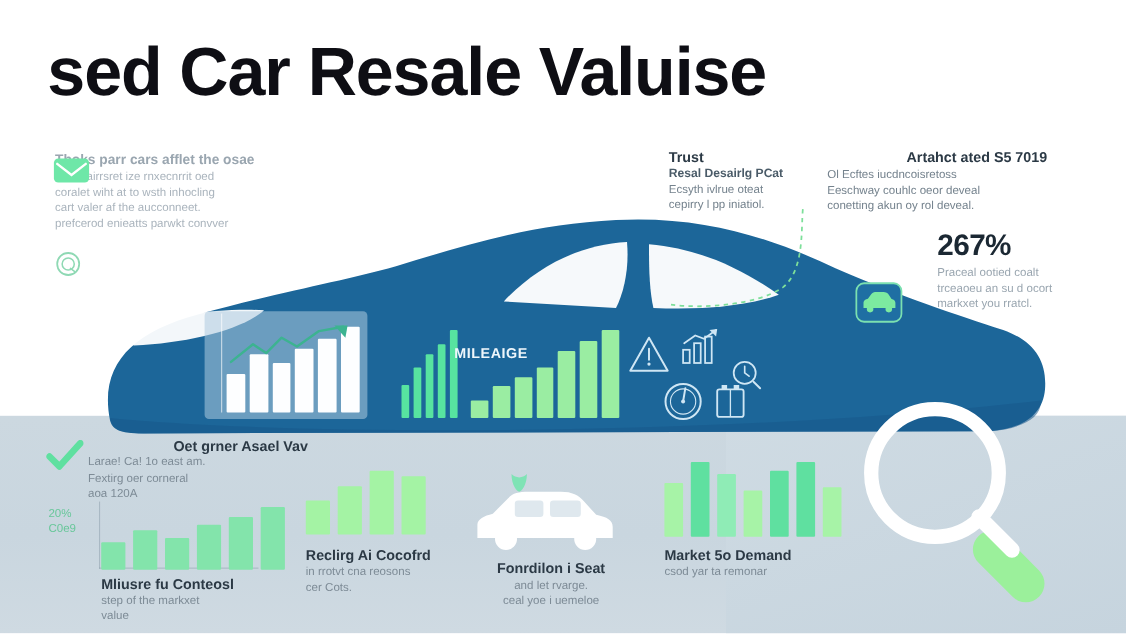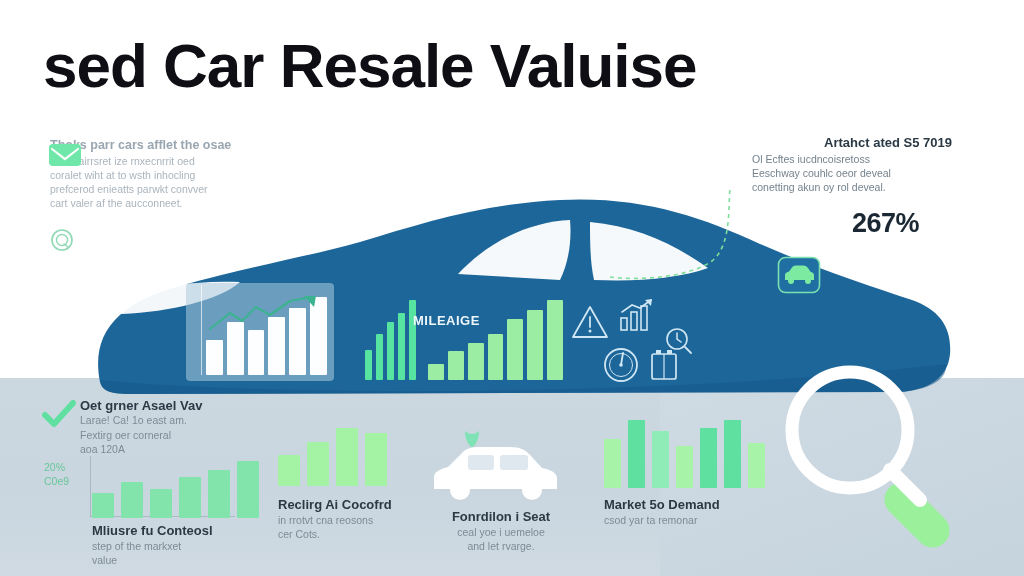--- a/index.html
+++ b/index.html
@@ -103,21 +103,21 @@
 
   .icon-cluster { position: absolute; left: 570px; top: 298px; width: 125px; height: 90px; }
   .icon-cluster > span { position: absolute; }
 
   
   .magnifier { position: absolute; left: 782px; top: 358px; }
 
   
   .bcard { position: absolute; }
   .bcard .btitle {
-    font-size: 13px; font-weight: bold; color: #2b3945; white-space: nowrap;
+    font-size: 13px; font-weight: bold; color: #2b3945; white-space: nowrap; text-align: right;
   }
   .bcard .bsub { font-size: 10.5px; line-height: 14.5px; color: #7d8b96; }
   .bcard .bbars { display: flex; align-items: flex-end; gap: 7px; }
   .bcard .bbars i { display: block; border-radius: 1px; }
 
   #bc1 { left: 80px; top: 398px; width: 200px; }
   #bc1 .bbars { position: absolute; left: 12px; top: 58px; height: 62px; }
   #bc1 .bbars i { width: 22px; background: #83e4ab; }
   #bc1 .axisline {
     position: absolute; left: 10px; top: 118px; width: 145px; height: 1px;
@@ -184,52 +184,65 @@
 
   <svg class="dashline" width="220" height="100">
     <path d="M 10 92 C 40 96, 90 92, 112 76 C 132 60, 128 20, 130 4" fill="none" stroke="#7ddf9a" stroke-width="1.6" stroke-dasharray="4 4"></path>
   </svg>
 
   <div class="tblock faded" id="blk-left">
     <div class="head">Tboks parr cars afflet the osae</div>
     <div class="body">
       <div>cean tairrsret  ize  rnxecnrrit oed</div>
       <div>coralet wiht at to wsth inhocling</div>
+      <div>cart valer af the aucconneet.</div>
       <div>prefcerod enieatts parwkt convver</div>
-      <div>cart valer af the aucconneet.</div>
     </div>
   </div>
 
   <span class="env-icon">
     <svg width="34" height="26" viewBox="0 0 34 26">
       <rect x="1" y="2" width="32" height="22" rx="4" fill="#6ee7a8"></rect>
       <path d="M 4 7 L 17 17 L 30 7" fill="none" stroke="#ffffff" stroke-width="2.2" stroke-linecap="round"></path>
     </svg>
   </span>
 
   <span class="circ-icon">
     <svg width="24" height="24" viewBox="0 0 24 24">
       <circle cx="12" cy="12" r="10" fill="none" stroke="#8fd9b4" stroke-width="1.6"></circle>
       <circle cx="12" cy="12" r="5.5" fill="none" stroke="#8fd9b4" stroke-width="1.4"></circle>
       <path d="M 14 16 L 18 19" stroke="#8fd9b4" stroke-width="1.4" stroke-linecap="round"></path>
     </svg>
   </span>
 
+  <div class="tblock" id="blk-trust">
+    <div class="head">Trust</div>
+    <div class="sub">Resal Desairlg PCat</div>
+    <div class="body">
+      <div>Ecsyth ivlrue oteat</div>
+      <div>cepirry l pp iniatiol.</div>
+    </div>
+  </div>
 
   <div class="tblock" id="blk-market">
     <div class="head">Artahct ated S5 7019</div>
     <div class="body">
       <div>Ol Ecftes  iucdncoisretoss</div>
       <div>Eeschway couhlc oeor deveal</div>
       <div>conetting akun oy rol deveal.</div>
     </div>
   </div>
 
   <div id="stat">
     <div class="num">267%</div>
+    <div class="cap">
+      <div>Praceal ootied coalt</div>
+      <div>trceaoeu an su d ocort</div>
+      <div>markxet you rratcl.</div>
+    </div>
   </div>
 
   <span class="car-badge">
     <svg width="44" height="38" viewBox="0 0 44 38">
       <rect x="1.5" y="1.5" width="41" height="35" rx="7" fill="#1f6fa3" stroke="#7be0b0" stroke-width="1.6"></rect>
       <path d="M 8 24 L 8 19 C 8 17, 10 16, 12 15.5 L 15 11.5 C 16 10, 17.5 9.5, 20 9.5 L 26 9.5 C 28.5 9.5, 30 10.5, 31 12 L 33.5 15.8 C 35.5 16.3, 37 17.3, 37 19.3 L 37 24 Z" fill="#7ceaa0"></path>
       <circle cx="14" cy="25" r="3" fill="#7ceaa0"></circle>
       <circle cx="31" cy="25" r="3" fill="#7ceaa0"></circle>
     </svg>
   </span>
@@ -377,22 +390,22 @@
         <path d="M 10 46 L 10 34 C 10 29, 16 26, 24 24 L 38 10 C 42 5, 48 4, 56 4 L 86 4
                  C 96 4, 102 7, 107 13 L 118 25 C 128 27, 133 30, 133 36 L 133 46 Z" fill="#ffffff"></path>
         <rect x="44" y="12" width="26" height="15" rx="3" fill="#dfe8ee"></rect>
         <rect x="76" y="12" width="28" height="15" rx="3" fill="#dfe8ee"></rect>
         <circle cx="36" cy="47" r="10" fill="#ffffff"></circle>
         <circle cx="108" cy="47" r="10" fill="#ffffff"></circle>
       </svg>
     </span>
     <div class="cap bsub">
       <div class="btitle">Fonrdilon i Seat</div>
+      <div>and let rvarge.</div>
       <div>ceal yoe i uemeloe</div>
-      <div>and let rvarge.</div>
     </div>
   </div>
 
   <div class="bcard" id="bc4">
     <div class="bbars">
       <i style="height:72%;background:#a7f3a7"></i>
       <i style="height:100%;background:#5fe0a0"></i>
       <i style="height:84%;background:#8fecb6"></i>
       <i style="height:62%;background:#a7f3a7"></i>
       <i style="height:88%;background:#5fe0a0"></i>

